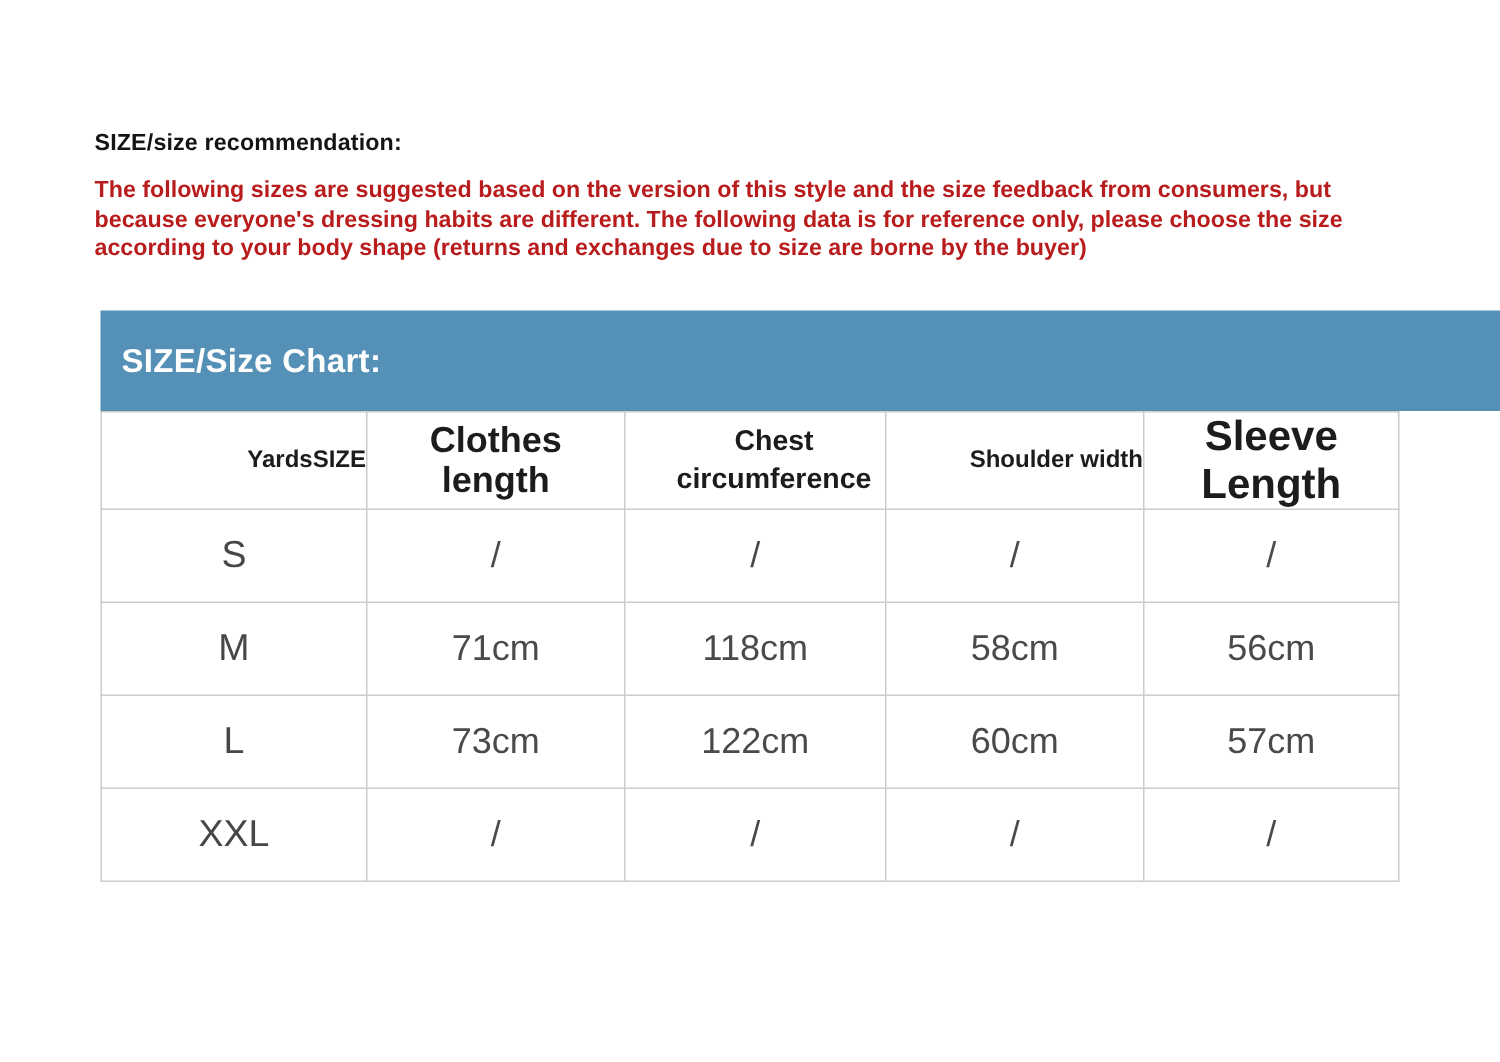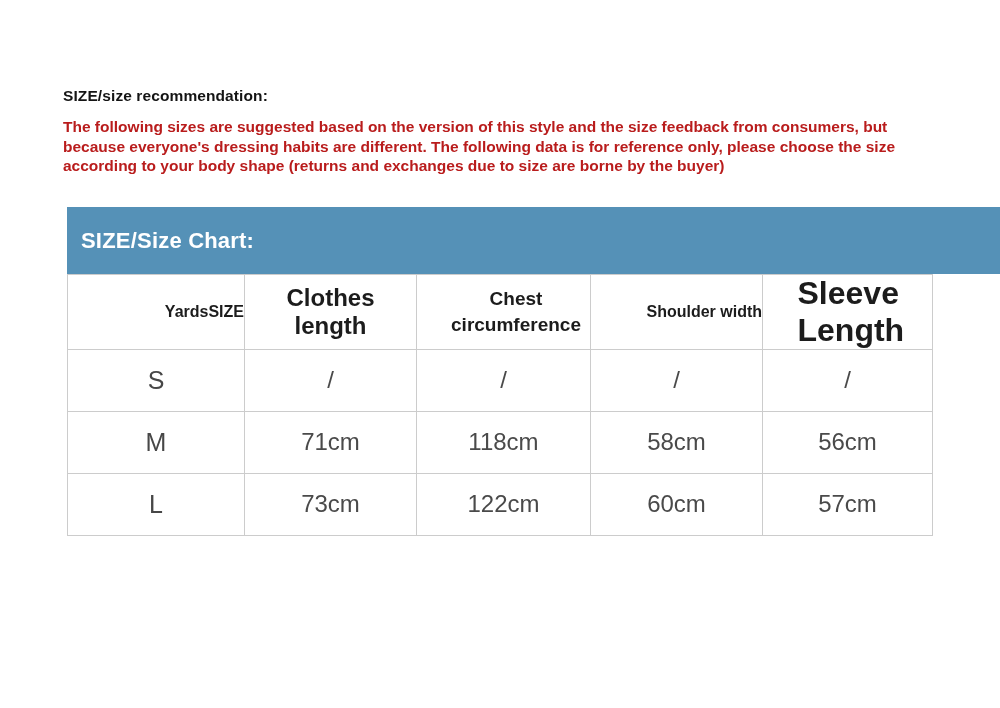--- a/index.html
+++ b/index.html
@@ -68,21 +68,21 @@
   .size-table thead tr { height: 63px; }
   .size-table tbody tr { height: 62px; }
   .size-table th {
     color: #1c1c1c;
     font-weight: bold;
   }
   .size-table th.h0 { font-size: 16px; text-align: right; }
   .size-table th.h1 { font-size: 24px; line-height: 1.15; }
   .size-table th.h2 { font-size: 19px; line-height: 1.35; text-align: left; padding-left: 25px; }
   .size-table th.h3 { font-size: 16px; text-align: right; }
-  .size-table th.h4 { font-size: 32px; line-height: 1.15; margin-left: 40px; }
+  .size-table th.h4 { font-size: 28px; line-height: 1.15; margin-left: 40px; }
   .size-table th .wrap {
     display: inline-block;
     text-align: center;
     vertical-align: middle;
   }
   .size-table th.h1 .wrap { max-width: 120px; }
   .size-table th.h2 .wrap { max-width: 152px; }
   .size-table th.h4 .wrap { max-width: 100px; }
   .size-table td {
     font-size: 24px;
@@ -148,16 +148,23 @@
         <td>58cm</td>
         <td>56cm</td>
       </tr>
       <tr>
         <td class="size-col">L</td>
         <td>73cm</td>
         <td>122cm</td>
         <td>60cm</td>
         <td>57cm</td>
       </tr>
+      <tr>
+        <td class="size-col">XXL</td>
+        <td>/</td>
+        <td>/</td>
+        <td>/</td>
+        <td>/</td>
+      </tr>
     </tbody>
   </table>
 
 </div>
 
 </body></html>

